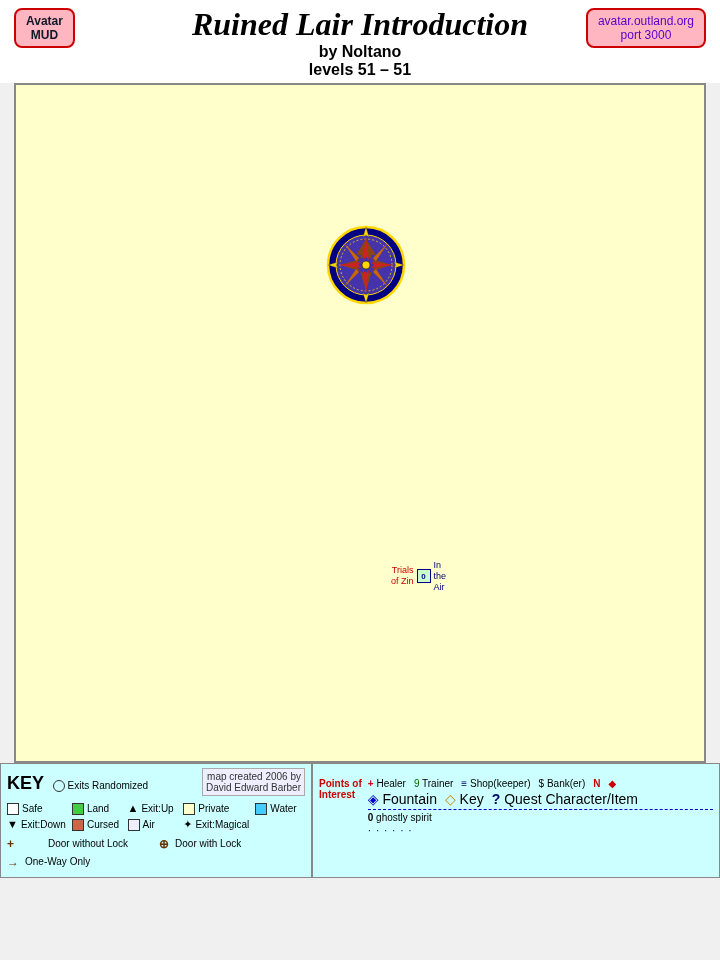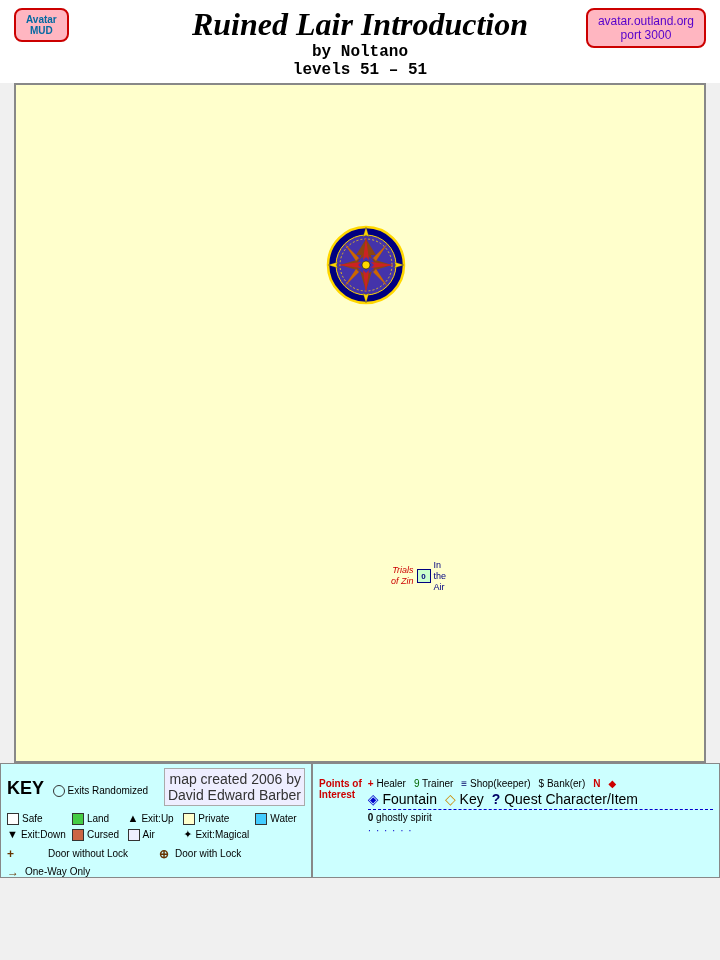--- a/index.html
+++ b/index.html
@@ -21,35 +21,35 @@
     .header-title {
       font-size: 32px;
       font-weight: bold;
       font-style: italic;
       font-family: Georgia, serif;
       color: black;
     }
     .header-subtitle {
       font-size: 16px;
       font-weight: bold;
-      font-family: Liberation Mono, monospace;
+      font-family: Liberation Sans, sans-serif;
       color: black;
     }
     .avatar-badge {
       position: absolute;
       left: 14px;
       top: 8px;
       background: #ffb6c1;
       border: 2px solid #cc0000;
       border-radius: 8px;
       padding: 4px 10px;
       text-align: center;
-      font-size: 10px;
-      font-weight: bold;
-      color: #0369a1;
+      font-size: 12px;
+      font-weight: bold;
+      color: #0f172a;
     }
     .server-badge {
       position: absolute;
       right: 14px;
       top: 8px;
       background: #ffb6c1;
       border: 2px solid #cc0000;
       border-radius: 8px;
       padding: 4px 10px;
       text-align: center;
@@ -83,21 +83,20 @@
       top: 475px;
       display: flex;
       align-items: center;
     }
     .room-label-left {
       font-size: 9px;
       color: #cc0000;
       text-align: right;
       line-height: 1.2;
       margin-right: 3px;
-      font-style: italic;
     }
     .room-box {
       width: 14px;
       height: 14px;
       border: 1.5px solid #000080;
       background: #ccffcc;
       display: flex;
       align-items: center;
       justify-content: center;
       font-size: 8px;
@@ -148,21 +147,21 @@
       display: inline-block;
     }
     .swatch-safe { background: white; }
     .swatch-land { background: #44cc44; }
     .swatch-private { background: #ffffcc; }
     .swatch-water { background: #44ccff; }
     .swatch-cursed { background: #cc6644; }
     .swatch-air { background: #eeeeff; }
 
     .map-credit {
-      font-size: 14px;
+      font-size: 10px;
       color: #333;
       text-align: right;
       border: 1px solid #aaa;
       padding: 2px 3px;
       background: #eeeeff;
       margin-bottom: 2px;
     }
 
     .poi-section {
       flex: 1;

